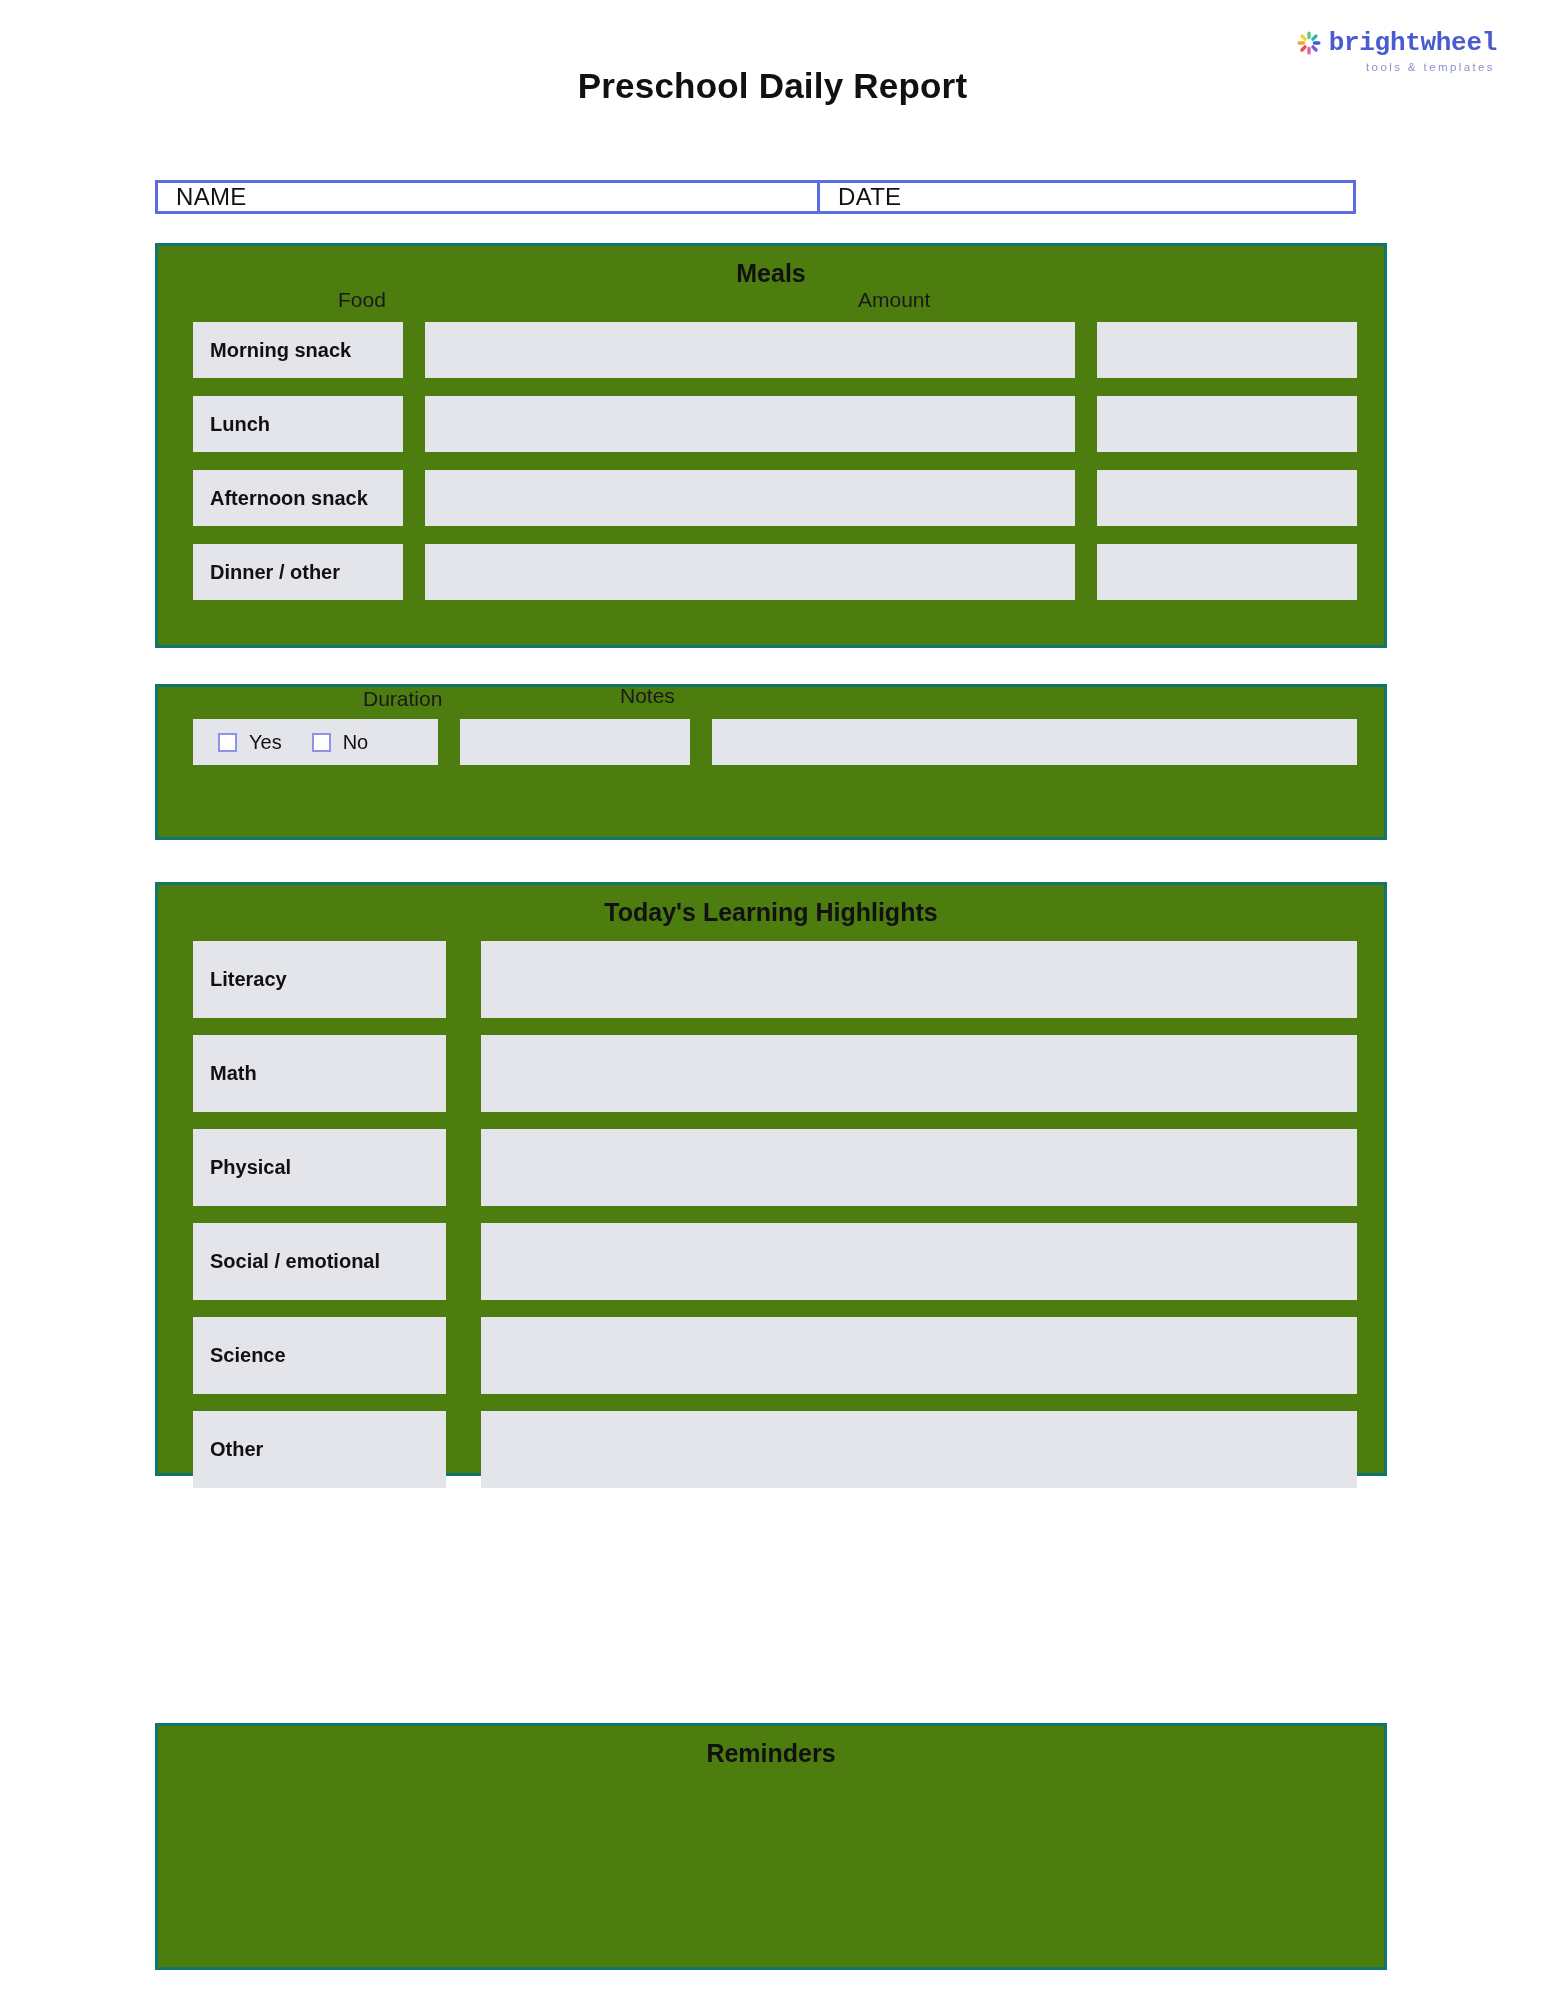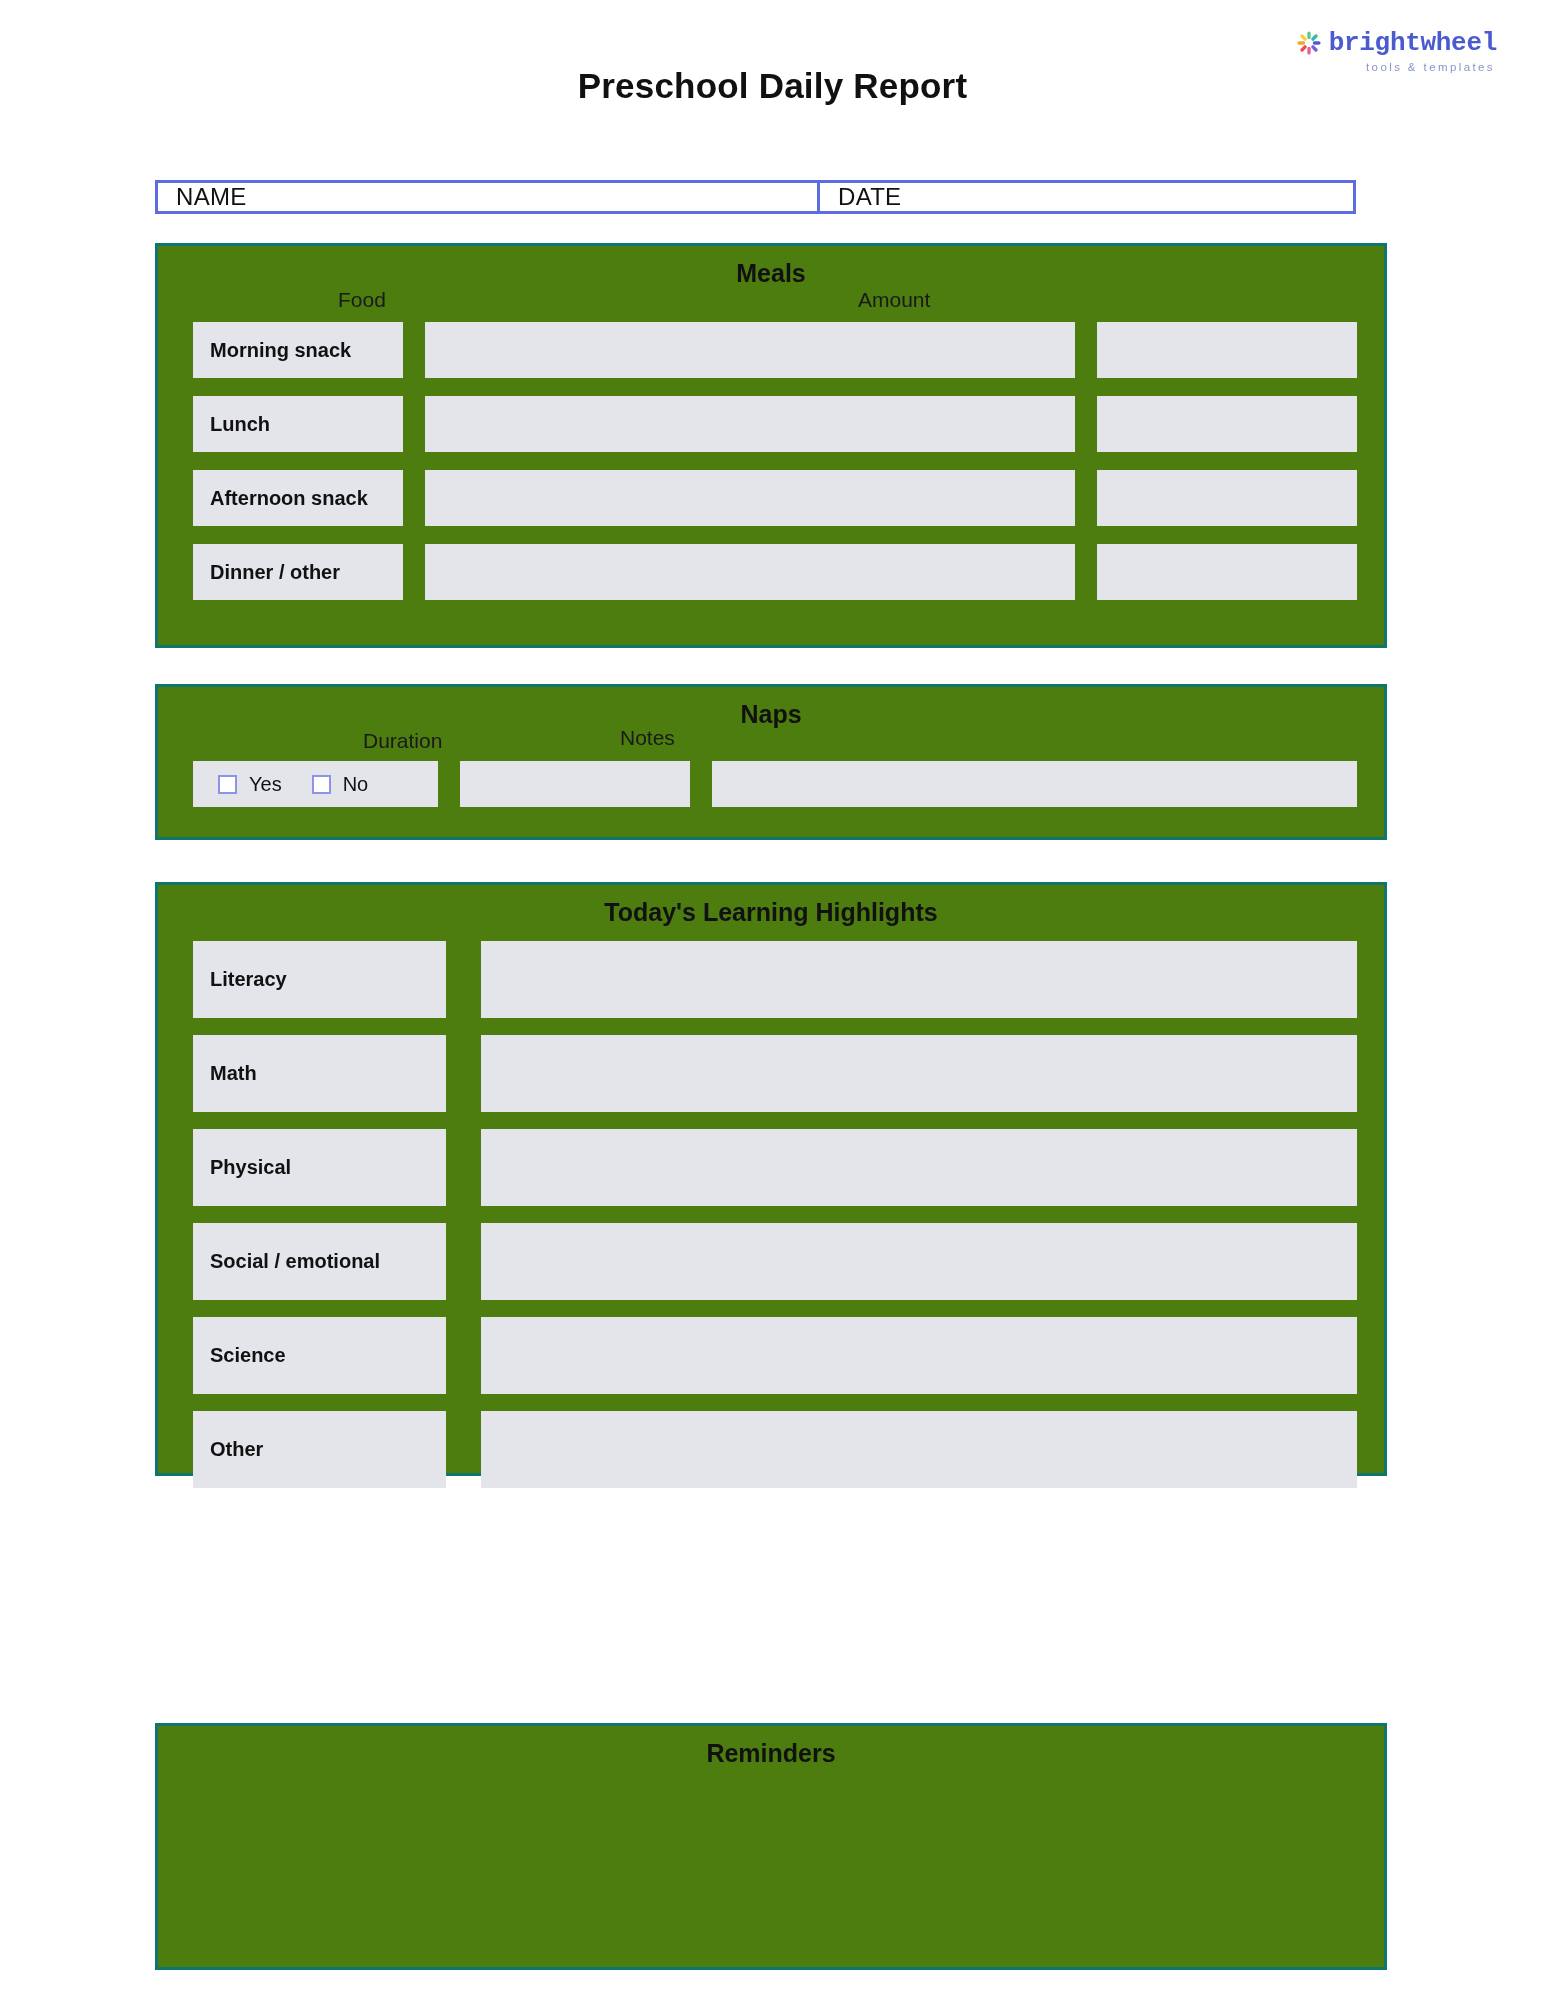--- a/index.html
+++ b/index.html
@@ -293,21 +293,20 @@
       </div>
       <div class="m-row">
         <div class="m-label fill">Dinner / other</div>
         <div class="m-food fill"></div>
         <div class="m-amount fill"></div>
       </div>
     </div>
   </div>
 
   <div class="panel naps-panel">
-    <div class="section-title">Naps</div>
     <div class="col-head-row">
       <span class="col-head" style="left:205px; top:0;">Duration</span>
       <span class="col-head" style="left:462px; top:-3px;">Notes</span>
     </div>
     <div class="naps-body">
       <div class="naps-choice fill">
         <span class="cb"></span>
         <span class="cb-label">Yes</span>
         <span class="cb"></span>
         <span class="cb-label">No</span>

